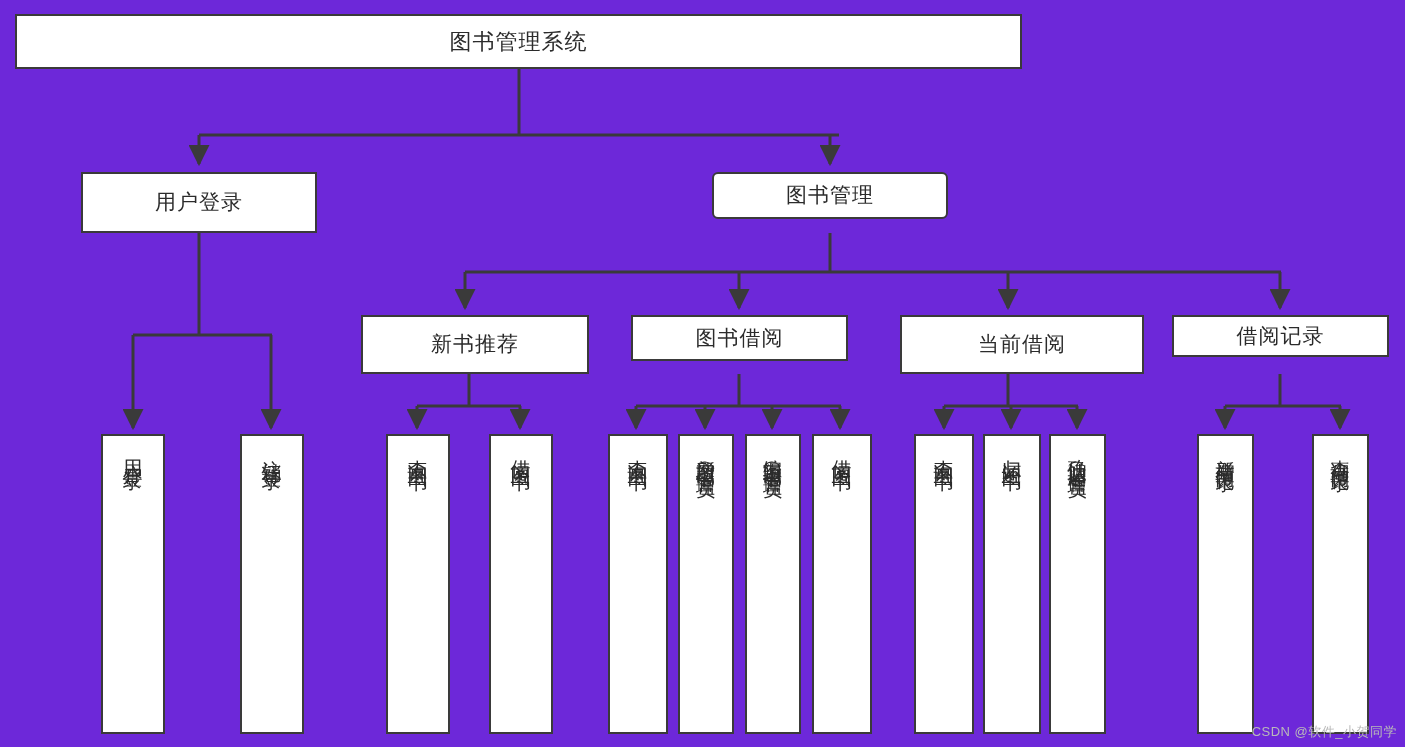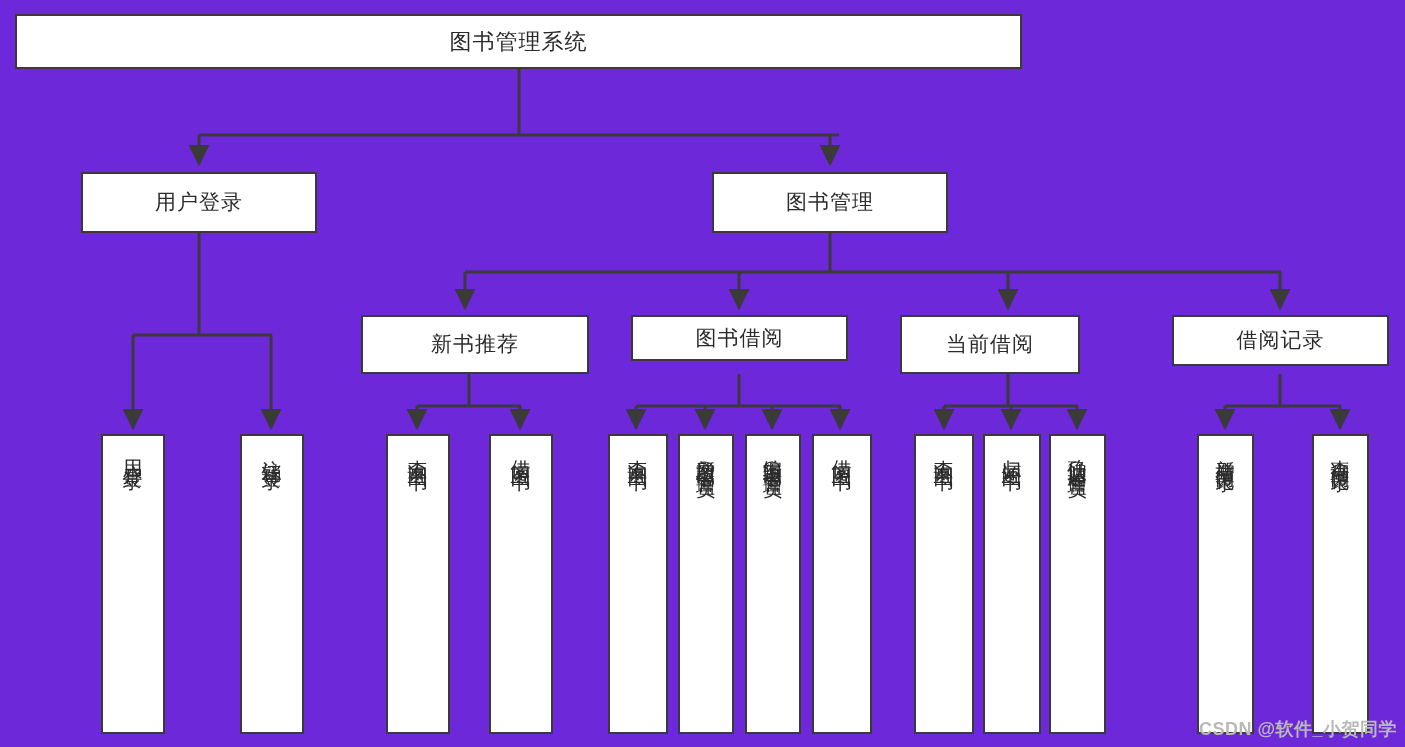--- a/index.html
+++ b/index.html
@@ -65,26 +65,25 @@
     white-space: nowrap;
   }
   .node.vert.tall .lbl {
     font-size: 19px;
     letter-spacing: 3px;
   }
   .watermark {
     position: absolute;
     right: 8px;
     bottom: 6px;
-    font-size: 18px;
+    font-size: 13px;
     color: #b9b9b9;
     letter-spacing: 0.5px;
     z-index: 5;
     white-space: nowrap;
-    font-weight: bold;
   }
 </style>
 </head>
 <body>
 
 <div id="diagram-root">
 
   <svg id="edges" viewBox="0 0 1405 747" xmlns="http://www.w3.org/2000/svg">
     <defs>
       <marker id="arrow" viewBox="0 0 10 10" refX="9" refY="5" markerWidth="7" markerHeight="7" orient="auto-start-reverse">
@@ -135,34 +134,34 @@
     </g>
   </svg>
 
   <div class="node horiz root" style="left:15px; top:14px; width:1007px; height:55px;">
     <span class="lbl">图书管理系统</span>
   </div>
 
   <div class="node horiz" style="left:81px; top:172px; width:236px; height:61px;">
     <span class="lbl">用户登录</span>
   </div>
-  <div class="node horiz" style="left:712px; top:172px; width:236px; height:61px;">
+  <div class="node horiz" style="left:712px; top:172px; width:236px; height:47px;border-radius:6px;">
     <span class="lbl">图书管理</span>
   </div>
 
   <div class="node horiz" style="left:361px; top:315px; width:228px; height:59px;">
     <span class="lbl">新书推荐</span>
   </div>
   <div class="node horiz" style="left:631px; top:315px; width:217px; height:46px;">
     <span class="lbl">图书借阅</span>
   </div>
-  <div class="node horiz" style="left:900px; top:315px; width:180px; height:59px;">
+  <div class="node horiz" style="left:900px; top:315px; width:244px; height:59px;">
     <span class="lbl">当前借阅</span>
   </div>
-  <div class="node horiz" style="left:1172px; top:315px; width:217px; height:51px;">
+  <div class="node horiz" style="left:1172px; top:315px; width:217px; height:42px;">
     <span class="lbl">借阅记录</span>
   </div>
 
   <div class="node vert" style="left:101px; top:434px; width:64px; height:300px;">
     <span class="lbl">用户登录</span>
   </div>
   <div class="node vert" style="left:240px; top:434px; width:64px; height:300px;">
     <span class="lbl">注销登录</span>
   </div>
 

